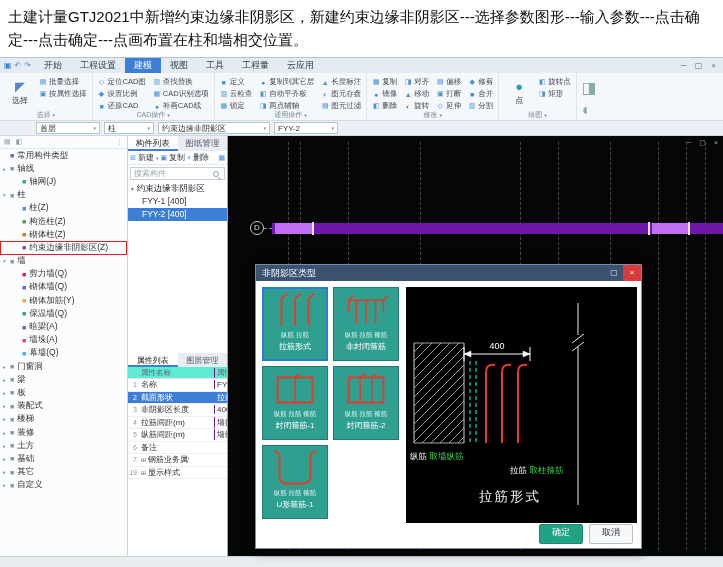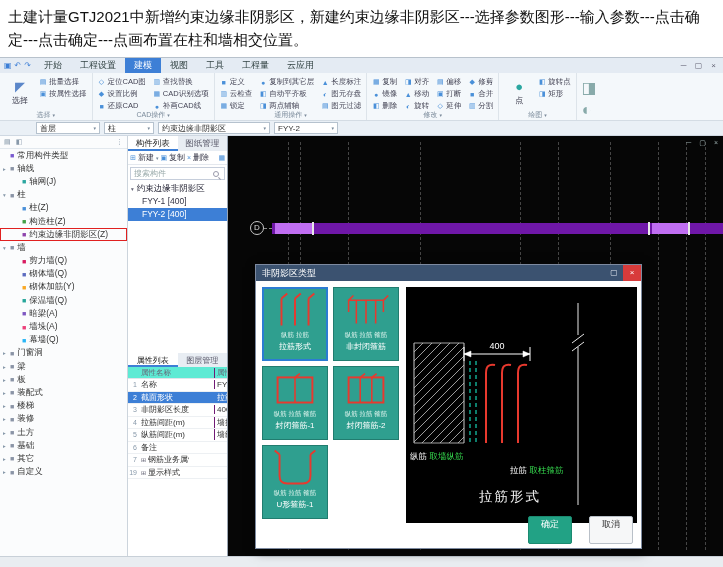--- a/index.html
+++ b/index.html
@@ -99,21 +99,21 @@
   .dbtn.close{background:#d83b3b;color:#fff;}
   .dbody{position:relative;height:267px;background:#fff;}
   .cards{position:absolute;left:6px;top:6px;width:140px;display:grid;grid-template-columns:66px 66px;gap:5px;}
   .card{height:74px;background:#2f9f8f;border:1px solid #217c6f;display:flex;flex-direction:column;align-items:center;padding-top:2px;}
   .card.selected{border:2px solid #2b7cd3;padding-top:1px;}
   .csub{font-size:6.5px;color:#e4f7f1;margin-top:1px;white-space:nowrap;}
   .cnamel{font-size:8px;color:#fff;margin-top:1px;white-space:nowrap;}
   .preview{position:absolute;left:150px;top:6px;width:231px;height:236px;background:#000;}
   .preview svg{display:block;}
   .dlgbtns{position:absolute;right:8px;bottom:4px;display:flex;gap:6px;}
-  .btn{width:44px;height:28px;font-size:9px;line-height:14px;text-align:center;border-radius:2px;margin-left:11px;}
+  .btn{width:44px;height:20px;font-size:9px;line-height:14px;text-align:center;border-radius:2px;}
   .btn.ok{background:#22a285;border:1px solid #1b8a70;color:#fff;}
   .btn.cancel{background:#f6f7f8;border:1px solid #b9c0c8;color:#333;}
 </style>
 </head>
 <body>
 
 <div class="note">土建计量GTJ2021中新增约束边缘非阴影区，新建约束边缘非阴影区---选择参数图形---输入参数---点击确定---点击确定---点画布置在柱和墙相交位置。</div>
 
 <div class="app">
 
@@ -354,20 +354,25 @@
         </div>
         <div class="trow lvl1">
           <span class="texp"></span>
           <span class="ticon" style="color: rgb(74, 144, 217);">■</span>
           <span>柱(Z)</span>
         </div>
         <div class="trow lvl1">
           <span class="texp"></span>
           <span class="ticon" style="color: rgb(67, 160, 71);">■</span>
           <span>构造柱(Z)</span>
+        </div>
+        <div class="trow lvl1">
+          <span class="texp"></span>
+          <span class="ticon" style="color: rgb(239, 108, 0);">■</span>
+          <span>砌体柱(Z)</span>
         </div>
         <div class="trow lvl1 hl">
           <span class="texp"></span>
           <span class="ticon" style="color: rgb(142, 68, 173);">■</span>
           <span>约束边缘非阴影区(Z)</span>
         </div>
         <div class="trow lvl0">
           <span class="texp">▾</span>
           <span class="ticon" style="color: rgb(138, 148, 166);">■</span>
           <span>墙</span>

